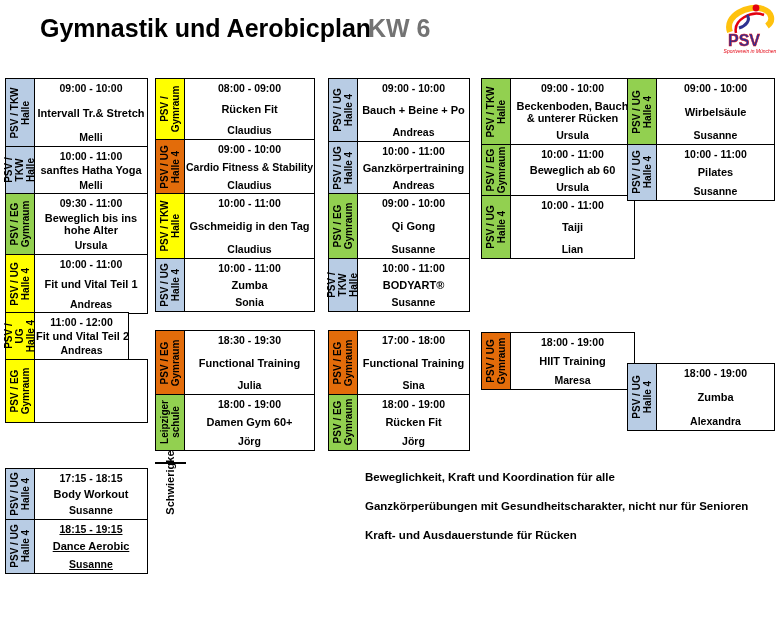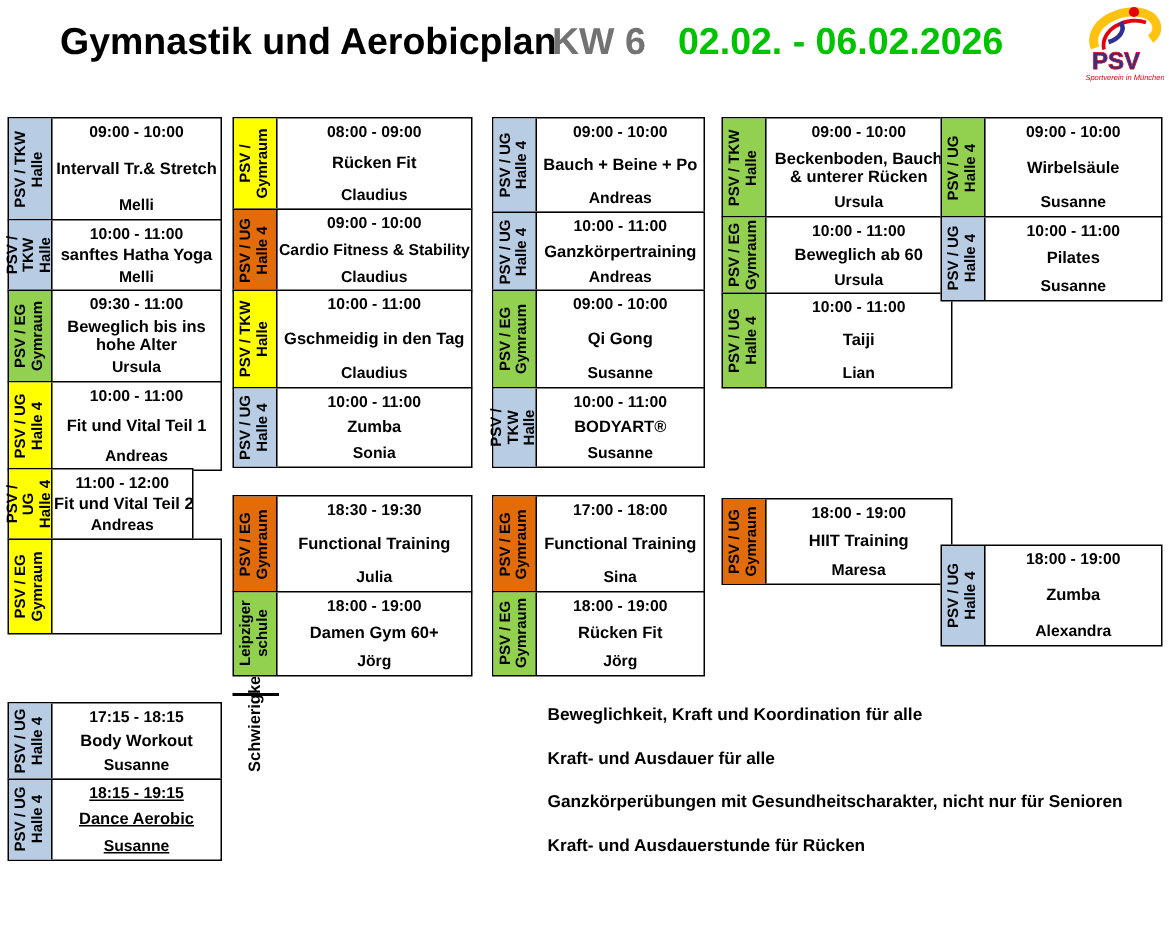--- a/index.html
+++ b/index.html
@@ -34,40 +34,38 @@
   .logo{position:absolute;left:716px;top:2px;}
   .logo text{font-family:"Liberation Sans",sans-serif;}
 </style>
 </head>
 <body>
 
 <div id="plan">
 
   <div class="page-title">Gymnastik und Aerobicplan</div>
   <div class="week-label accent" style="color: #737373;">KW 6</div>
-  <div class="date-range accent" style="color: rgb(0, 195, 0);">02.02. - 06.02.2026</div>
 
   <svg class="logo" width="60" height="54" viewBox="0 0 60 54">
     <path d="M14 30 C8 14, 32 2, 47 7 C56 10, 58 19, 51 24" stroke="#FFC20E" stroke-width="6" fill="none"></path>
     <path d="M20 31 C17 18, 35 8, 48 13" stroke="#E3000F" stroke-width="2.5" fill="none"></path>
     <circle cx="40" cy="6" r="3.4" fill="#E3000F"></circle>
     <path d="M31 13 C35 18, 30 24, 23 26" stroke="#2E3192" stroke-width="3" fill="none"></path>
     <text x="28" y="44" text-anchor="middle" font-size="16" font-weight="bold" fill="#2E3192" stroke="#E3000F" stroke-width="0.5">PSV</text>
     <text x="34" y="51" text-anchor="middle" font-size="5" font-style="italic" fill="#E3000F">Sportverein in München</text>
   </svg>
 
   <div class="legend">
     <div class="legend-strip" style="background: rgb(79, 129, 189);">
       <div class="legend-strip-text">Schwierigkeitsstufe</div>
     </div>
   </div>
 
   <div class="legend-desc">
     <div class="desc-row">Beweglichkeit, Kraft  und Koordination für alle</div>
-    <div class="desc-row">Kraft- und Ausdauer für alle</div>
     <div class="desc-row">Ganzkörperübungen mit Gesundheitscharakter,  nicht nur für Senioren</div>
     <div class="desc-row">Kraft- und Ausdauerstunde für Rücken</div>
   </div>
 
 
 <div class="day-header" style="left: 33px; width: 115px;">Montag</div>
     <div class="card" style="left: 5px; top: 78px; width: 143px; height: 69px;">
       <div class="strip" style="background: rgb(184, 204, 228);">
         <div class="strip-text" style="width: 63px;">PSV / TKW
 Halle</div>

